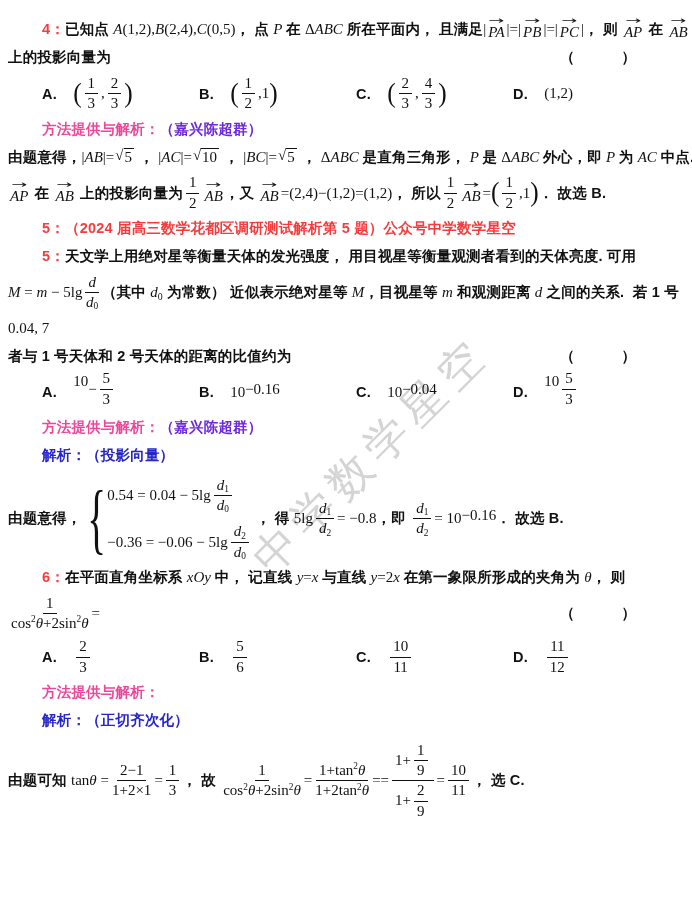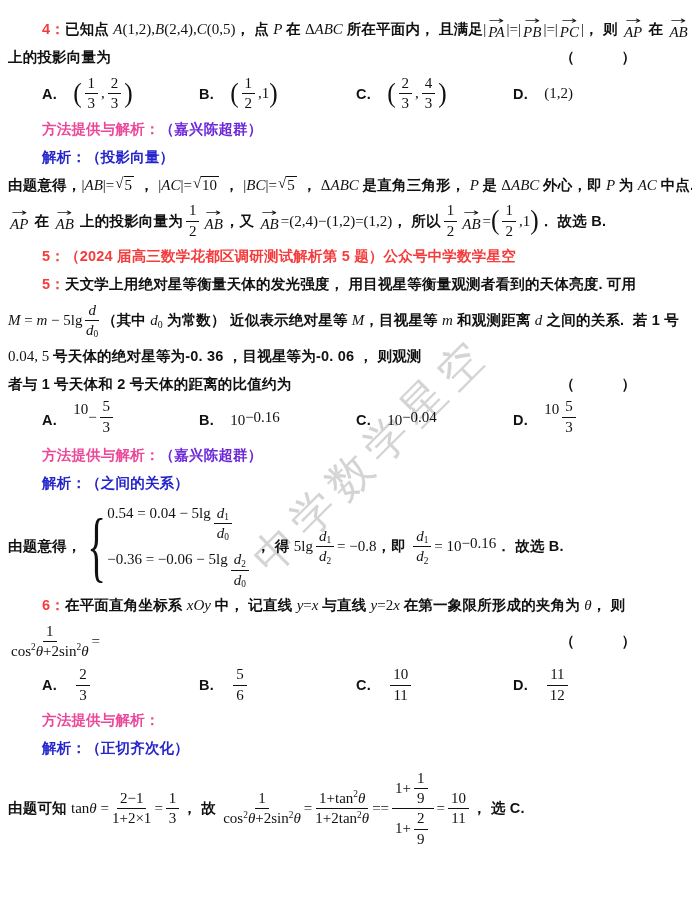--- a/index.html
+++ b/index.html
@@ -29,49 +29,48 @@
   .sub{font-size:.68em;position:relative;top:4px}
   .sups{font-size:.68em;position:relative;top:-4px}
   .msup{display:inline-flex;align-items:flex-start}
   .expo{font-size:.72em;position:relative;top:-3px;display:inline-flex;align-items:center}
   .pgroup{display:inline-flex;align-items:center}
   .pinner{display:inline-flex;align-items:center}
   .bigp{font-size:1.75em;font-weight:400;line-height:1;transform:scaleY(1.05)}
   .cases{display:inline-flex;align-items:center;margin:0 4px}
   .cases-brace{font-size:78px;line-height:.9;transform:scaleX(.5);margin:0 -8px 0 -12px}
   .cases-rows{display:inline-flex;flex-direction:column;gap:9px}
-  .cases-row{display:inline-flex;white-space:pre}
+  .cases-row{display:inline-flex;align-items:center;white-space:pre}
   .opts{padding-left:34px}
   .opt{display:inline-flex;align-items:center;width:157px}
   .opt:last-child{width:auto}
   .opt-label{margin-right:12px}
   .watermark{position:absolute;z-index:0;left:240px;top:545px;transform:rotate(-45deg);
              transform-origin:0 0;font-size:44px;letter-spacing:8px;color:#9a9a9a;opacity:.42;
              white-space:nowrap;pointer-events:none;font-weight:400}
 </style>
 </head>
 <body>
 
 <div class="watermark">中学数学星空</div>
 <div id="doc">
     <div class="line indent"><span class="cn red">4：</span><span class="cn">已知点 </span><span class="mi">A</span><span class="mr">(1,2),</span><span class="mi">B</span><span class="mr">(2,4),</span><span class="mi">C</span><span class="mr">(0,5)</span><span class="cn">， 点 </span><span class="mi">P </span><span class="cn">在 </span><span class="mr">Δ</span><span class="mi">ABC </span><span class="cn">所在平面内， 且满足</span><span class="mr">|</span><span class="vec"><span class="vec-arrow">→</span><span class="mi vec-base">PA</span></span><span class="mr">|=|</span><span class="vec"><span class="vec-arrow">→</span><span class="mi vec-base">PB</span></span><span class="mr">|=|</span><span class="vec"><span class="vec-arrow">→</span><span class="mi vec-base">PC</span></span><span class="mr">|</span><span class="cn">， 则 </span><span class="vec"><span class="vec-arrow">→</span><span class="mi vec-base">AP</span></span><span class="cn"> 在 </span><span class="vec"><span class="vec-arrow">→</span><span class="mi vec-base">AB</span></span></div>
     <div class="line"><span class="cn">上的投影向量为</span><span class="cn tail">（　　）</span></div>
     <div class="line opts"><span class="opt"><span class="cn opt-label">A. </span><span class="pgroup"><span class="mr bigp">(</span><span class="pinner"><span class="frac"><span class="fnum"><span class="mr">1</span></span><span class="fden"><span class="mr">3</span></span></span><span class="mr">,</span><span class="frac"><span class="fnum"><span class="mr">2</span></span><span class="fden"><span class="mr">3</span></span></span></span><span class="mr bigp">)</span></span></span><span class="opt"><span class="cn opt-label">B. </span><span class="pgroup"><span class="mr bigp">(</span><span class="pinner"><span class="frac"><span class="fnum"><span class="mr">1</span></span><span class="fden"><span class="mr">2</span></span></span><span class="mr">,1</span></span><span class="mr bigp">)</span></span></span><span class="opt"><span class="cn opt-label">C. </span><span class="pgroup"><span class="mr bigp">(</span><span class="pinner"><span class="frac"><span class="fnum"><span class="mr">2</span></span><span class="fden"><span class="mr">3</span></span></span><span class="mr">,</span><span class="frac"><span class="fnum"><span class="mr">4</span></span><span class="fden"><span class="mr">3</span></span></span></span><span class="mr bigp">)</span></span></span><span class="opt"><span class="cn opt-label">D. </span><span class="mr">(1,2)</span></span></div>
     <div class="line indent"><span class="cn green">方法提供与解析：</span><span class="cn darkred">（嘉兴陈超群）</span></div>
-    <div class="line indent"><span class="cn blue">解析：（投影向量）</span></div>
     <div class="line"><span class="cn">由题意得，</span><span class="mr">|</span><span class="mi">AB</span><span class="mr">|=</span><span class="sqrt"><span class="mr sqrt-sign">√</span><span class="mr sqrt-body">5</span></span><span class="cn"> ， </span><span class="mr">|</span><span class="mi">AC</span><span class="mr">|=</span><span class="sqrt"><span class="mr sqrt-sign">√</span><span class="mr sqrt-body">10</span></span><span class="cn"> ， </span><span class="mr">|</span><span class="mi">BC</span><span class="mr">|=</span><span class="sqrt"><span class="mr sqrt-sign">√</span><span class="mr sqrt-body">5</span></span><span class="cn"> ， </span><span class="mr">Δ</span><span class="mi">ABC </span><span class="cn">是直角三角形， </span><span class="mi">P </span><span class="cn">是 </span><span class="mr">Δ</span><span class="mi">ABC </span><span class="cn">外心，即 </span><span class="mi">P </span><span class="cn">为 </span><span class="mi">AC </span><span class="cn">中点. 故</span></div>
     <div class="line"><span class="vec"><span class="vec-arrow">→</span><span class="mi vec-base">AP</span></span><span class="cn"> 在 </span><span class="vec"><span class="vec-arrow">→</span><span class="mi vec-base">AB</span></span><span class="cn"> 上的投影向量为</span><span class="frac"><span class="fnum"><span class="mr">1</span></span><span class="fden"><span class="mr">2</span></span></span><span class="vec"><span class="vec-arrow">→</span><span class="mi vec-base">AB</span></span><span class="cn">，又 </span><span class="vec"><span class="vec-arrow">→</span><span class="mi vec-base">AB</span></span><span class="mr">=(2,4)−(1,2)=(1,2)</span><span class="cn">， 所以</span><span class="frac"><span class="fnum"><span class="mr">1</span></span><span class="fden"><span class="mr">2</span></span></span><span class="vec"><span class="vec-arrow">→</span><span class="mi vec-base">AB</span></span><span class="mr">=</span><span class="pgroup"><span class="mr bigp">(</span><span class="pinner"><span class="frac"><span class="fnum"><span class="mr">1</span></span><span class="fden"><span class="mr">2</span></span></span><span class="mr">,1</span></span><span class="mr bigp">)</span></span><span class="cn">． 故选 B.</span></div>
     <div class="line indent"><span class="cn red">5：（2024 届高三数学花都区调研测试解析第 5 题）公众号中学数学星空</span></div>
     <div class="line indent"><span class="cn red">5：</span><span class="cn">天文学上用绝对星等衡量天体的发光强度， 用目视星等衡量观测者看到的天体亮度. 可用</span></div>
     <div class="line"><span class="mi">M </span><span class="mr">= </span><span class="mi">m </span><span class="mr">− 5lg</span><span class="frac"><span class="fnum"><span class="mi">d</span></span><span class="fden"><span class="mi">d</span><span class="mr sub">0</span></span></span><span class="cn">（其中 </span><span class="mi">d</span><span class="mr sub">0</span><span class="cn"> 为常数） 近似表示绝对星等 </span><span class="mi">M</span><span class="cn">，目视星等 </span><span class="mi">m</span><span class="cn"> 和观测距离 </span><span class="mi">d</span><span class="cn"> 之间的关系.  若 1 号</span></div>
-    <div class="line"><span class="mr">0.04, 5 </span><span class="cn">号天体的绝对星等为-0. 36 ，目视星等为-0. 06 ， 则观测</span></div>
+    <div class="line"><span class="mr">0.04, 7 </span></div>
     <div class="line"><span class="cn">者与 1 号天体和 2 号天体的距离的比值约为</span><span class="cn tail">（　　）</span></div>
     <div class="line opts"><span class="opt"><span class="cn opt-label">A. </span><span class="msup"><span class="mr base"><span class="mr">10</span></span><span class="expo"><span class="mr">−</span><span class="frac"><span class="fnum"><span class="mr">5</span></span><span class="fden"><span class="mr">3</span></span></span></span></span></span><span class="opt"><span class="cn opt-label">B. </span><span class="msup"><span class="mr base"><span class="mr">10</span></span><span class="expo"><span class="mr">−0.16</span></span></span></span><span class="opt"><span class="cn opt-label">C. </span><span class="msup"><span class="mr base"><span class="mr">10</span></span><span class="expo"><span class="mr">−0.04</span></span></span></span><span class="opt"><span class="cn opt-label">D. </span><span class="msup"><span class="mr base"><span class="mr">10</span></span><span class="expo"><span class="frac"><span class="fnum"><span class="mr">5</span></span><span class="fden"><span class="mr">3</span></span></span></span></span></span></div>
     <div class="line indent"><span class="cn green">方法提供与解析：</span><span class="cn darkred">（嘉兴陈超群）</span></div>
-    <div class="line indent"><span class="cn blue">解析：（之间的关系）</span></div>
+    <div class="line indent"><span class="cn blue">解析：（投影向量）</span></div>
     <div class="line mt-lg"><span class="cn">由题意得， </span><span class="cases"><span class="mr cases-brace">{</span><span class="cases-rows"><span class="cases-row"><span class="mr">0.54 = 0.04 − 5lg</span><span class="frac"><span class="fnum"><span class="mi">d</span><span class="mr sub">1</span></span><span class="fden"><span class="mi">d</span><span class="mr sub">0</span></span></span></span><span class="cases-row"><span class="mr">−0.36 = −0.06 − 5lg</span><span class="frac"><span class="fnum"><span class="mi">d</span><span class="mr sub">2</span></span><span class="fden"><span class="mi">d</span><span class="mr sub">0</span></span></span></span></span></span><span class="cn">， 得 </span><span class="mr">5lg</span><span class="frac"><span class="fnum"><span class="mi">d</span><span class="mr sub">1</span></span><span class="fden"><span class="mi">d</span><span class="mr sub">2</span></span></span><span class="mr">= −0.8</span><span class="cn">，即 </span><span class="frac"><span class="fnum"><span class="mi">d</span><span class="mr sub">1</span></span><span class="fden"><span class="mi">d</span><span class="mr sub">2</span></span></span><span class="mr">= </span><span class="msup"><span class="mr base"><span class="mr">10</span></span><span class="expo"><span class="mr">−0.16</span></span></span><span class="cn">． 故选 B.</span></div>
     <div class="line indent"><span class="cn red">6：</span><span class="cn">在平面直角坐标系 </span><span class="mi">xOy </span><span class="cn">中， 记直线 </span><span class="mi">y</span><span class="mr">=</span><span class="mi">x </span><span class="cn">与直线 </span><span class="mi">y</span><span class="mr">=2</span><span class="mi">x </span><span class="cn">在第一象限所形成的夹角为 </span><span class="mi">θ</span><span class="cn">， 则</span></div>
     <div class="line"><span class="frac"><span class="fnum"><span class="mr">1</span></span><span class="fden"><span class="mr">cos</span><span class="mr sups">2</span><span class="mi">θ</span><span class="mr">+2sin</span><span class="mr sups">2</span><span class="mi">θ</span></span></span><span class="mr">=</span><span class="cn tail">（　　）</span></div>
     <div class="line opts"><span class="opt"><span class="cn opt-label">A. </span><span class="frac"><span class="fnum"><span class="mr">2</span></span><span class="fden"><span class="mr">3</span></span></span></span><span class="opt"><span class="cn opt-label">B. </span><span class="frac"><span class="fnum"><span class="mr">5</span></span><span class="fden"><span class="mr">6</span></span></span></span><span class="opt"><span class="cn opt-label">C. </span><span class="frac"><span class="fnum"><span class="mr">10</span></span><span class="fden"><span class="mr">11</span></span></span></span><span class="opt"><span class="cn opt-label">D. </span><span class="frac"><span class="fnum"><span class="mr">11</span></span><span class="fden"><span class="mr">12</span></span></span></span></div>
     <div class="line indent"><span class="cn green">方法提供与解析：</span></div>
     <div class="line indent"><span class="cn blue">解析：（正切齐次化）</span></div>
     <div class="line mt-lg"><span class="cn">由题可知 </span><span class="mr">tan</span><span class="mi">θ </span><span class="mr">=</span><span class="frac"><span class="fnum"><span class="mr">2−1</span></span><span class="fden"><span class="mr">1+2×1</span></span></span><span class="mr">=</span><span class="frac"><span class="fnum"><span class="mr">1</span></span><span class="fden"><span class="mr">3</span></span></span><span class="cn">， 故 </span><span class="frac"><span class="fnum"><span class="mr">1</span></span><span class="fden"><span class="mr">cos</span><span class="mr sups">2</span><span class="mi">θ</span><span class="mr">+2sin</span><span class="mr sups">2</span><span class="mi">θ</span></span></span><span class="mr">=</span><span class="frac"><span class="fnum"><span class="mr">1+tan</span><span class="mr sups">2</span><span class="mi">θ</span></span><span class="fden"><span class="mr">1+2tan</span><span class="mr sups">2</span><span class="mi">θ</span></span></span><span class="mr">==</span><span class="frac"><span class="fnum"><span class="mr">1+</span><span class="frac"><span class="fnum"><span class="mr">1</span></span><span class="fden"><span class="mr">9</span></span></span></span><span class="fden"><span class="mr">1+</span><span class="frac"><span class="fnum"><span class="mr">2</span></span><span class="fden"><span class="mr">9</span></span></span></span></span><span class="mr">=</span><span class="frac"><span class="fnum"><span class="mr">10</span></span><span class="fden"><span class="mr">11</span></span></span><span class="cn">， 选 C.</span></div>
   </div>
 
 </body></html>

